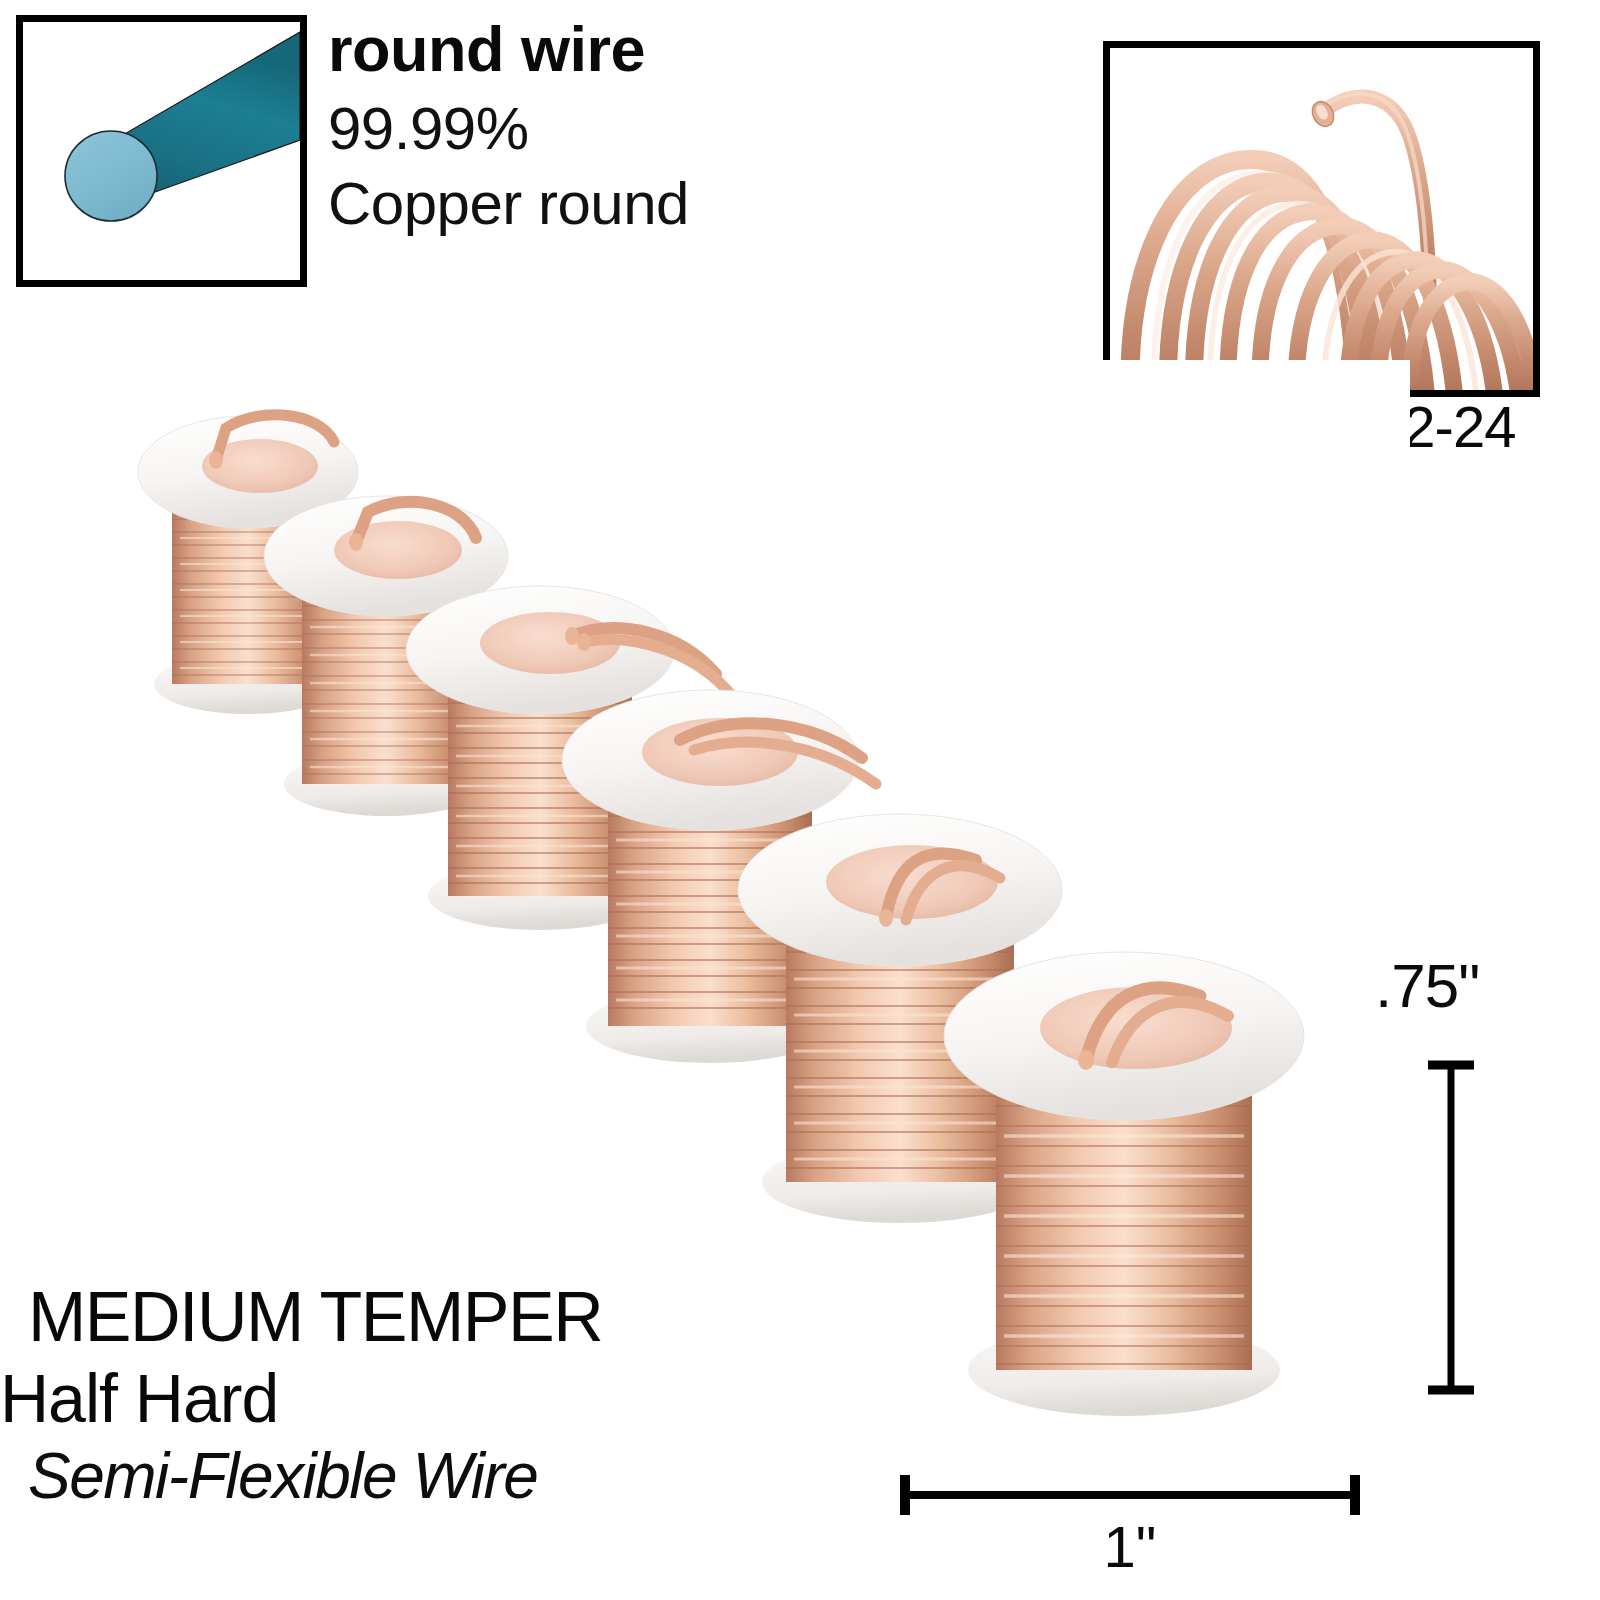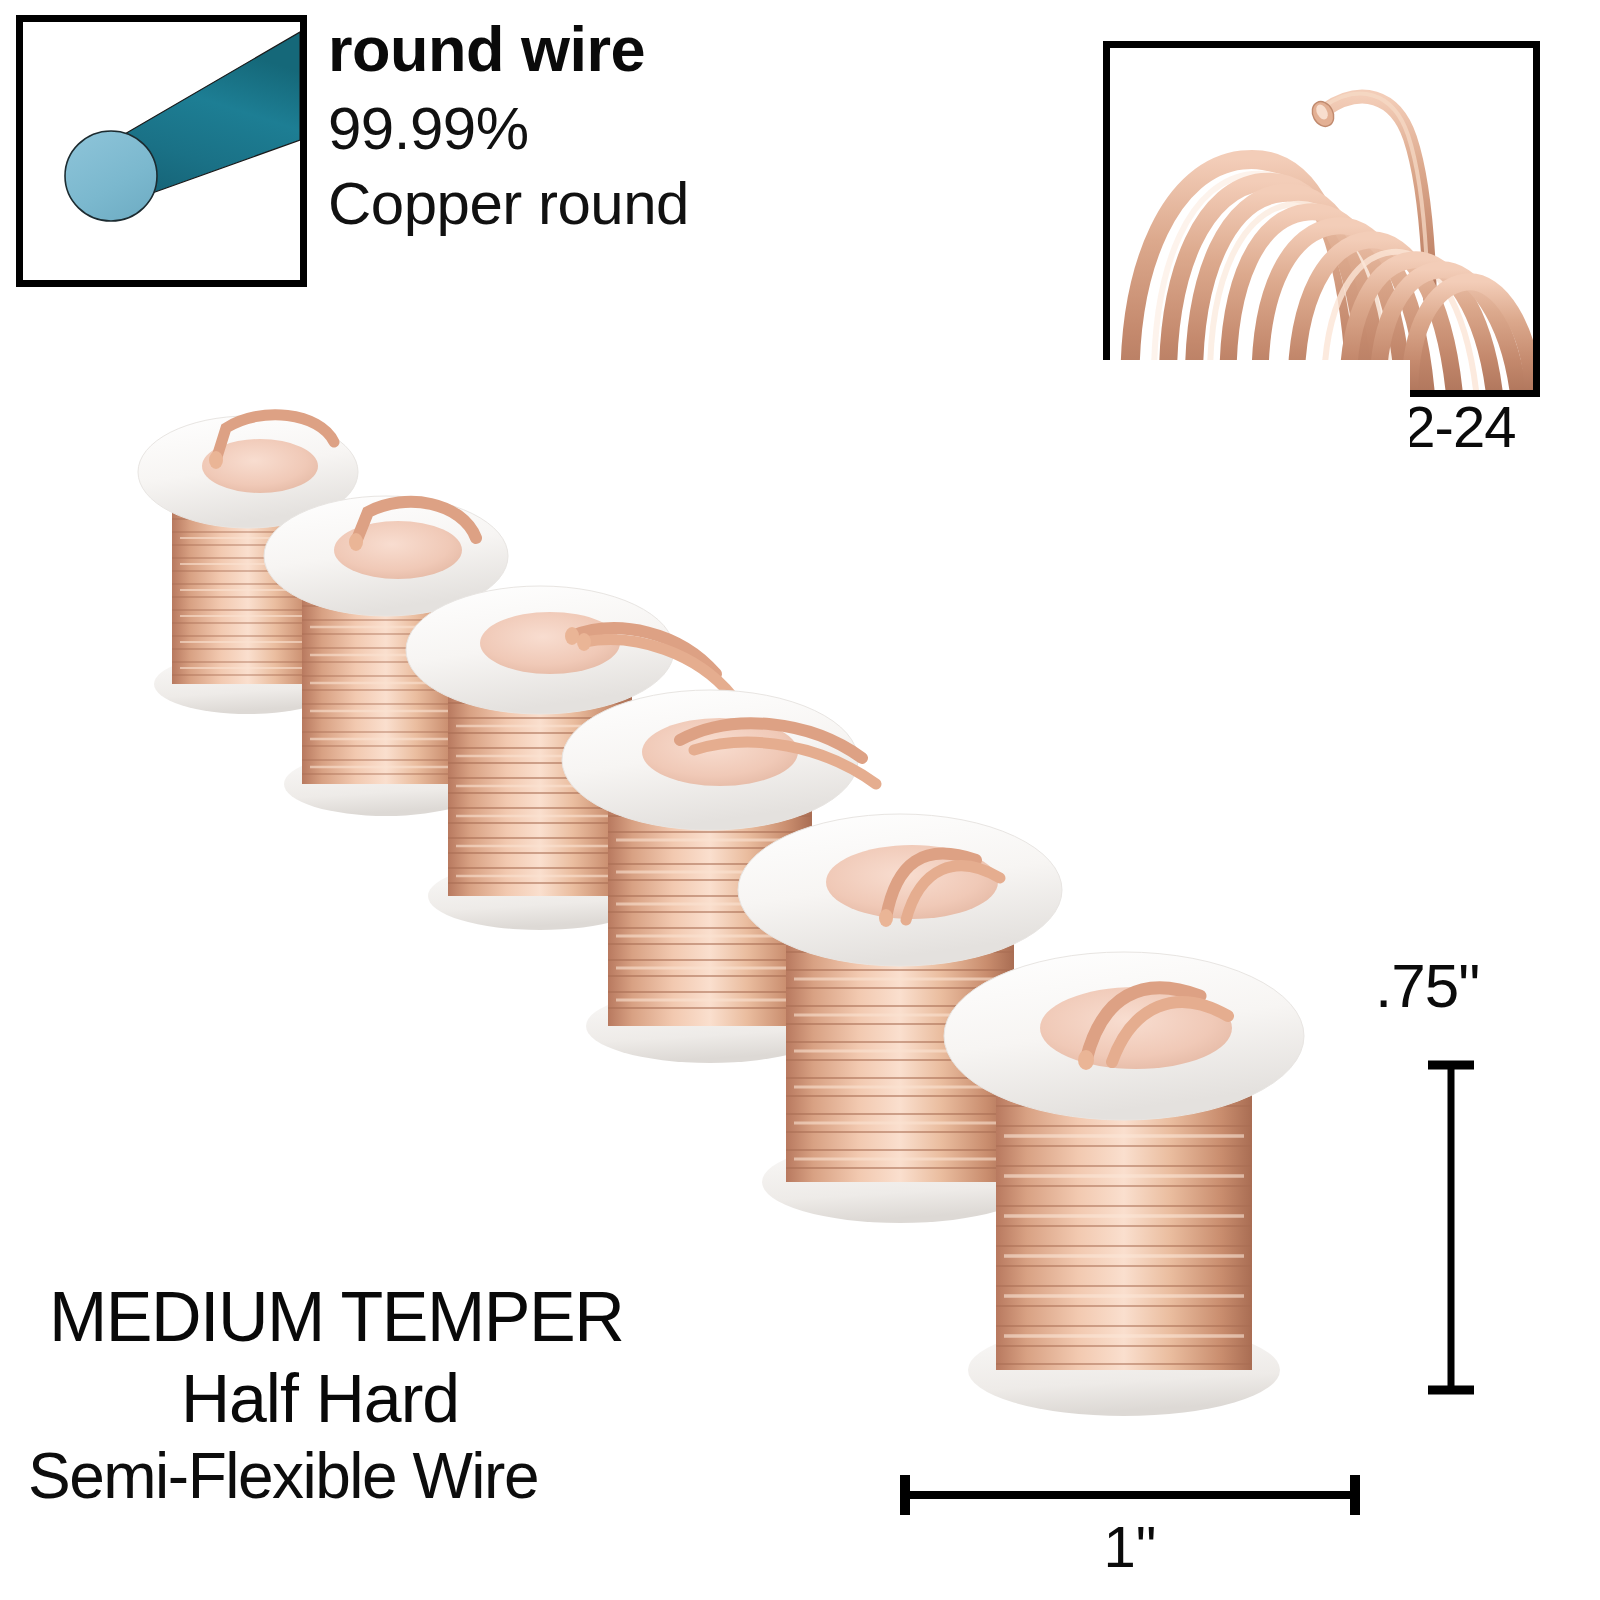--- a/index.html
+++ b/index.html
@@ -154,43 +154,44 @@
     top: 1282px;
     width: 700px;
   }
   .temper-1 {
     font-size: 70px;
     font-weight: 400;
     color: #090909;
     letter-spacing: -1.5px;
     line-height: 1.0;
     margin: 0 0 12px 0;
-    padding-left: 49px;
+    padding-left: 28px;
     white-space: nowrap;
   }
   .temper-2 {
     font-size: 68px;
     font-weight: 400;
     color: #090909;
     letter-spacing: -1px;
     line-height: 1.0;
     margin: 0 0 12px 0;
-    text-align: center;
+    text-align: left;
     width: 640px;
     white-space: nowrap;
   }
   .temper-3 {
     font-size: 64px;
     font-weight: 300;
     color: #0d0d0d;
     letter-spacing: -1.5px;
     line-height: 1.0;
     margin: 0;
     padding-left: 28px;
     white-space: nowrap;
+    font-style: italic;
   }
 </style>
 </head>
 <body>
 
 <div id="page">
 
   <div id="roundwire-box">
     <svg id="gauge-svg-rw" viewBox="0 0 277 258" preserveAspectRatio="none">
       <defs>

